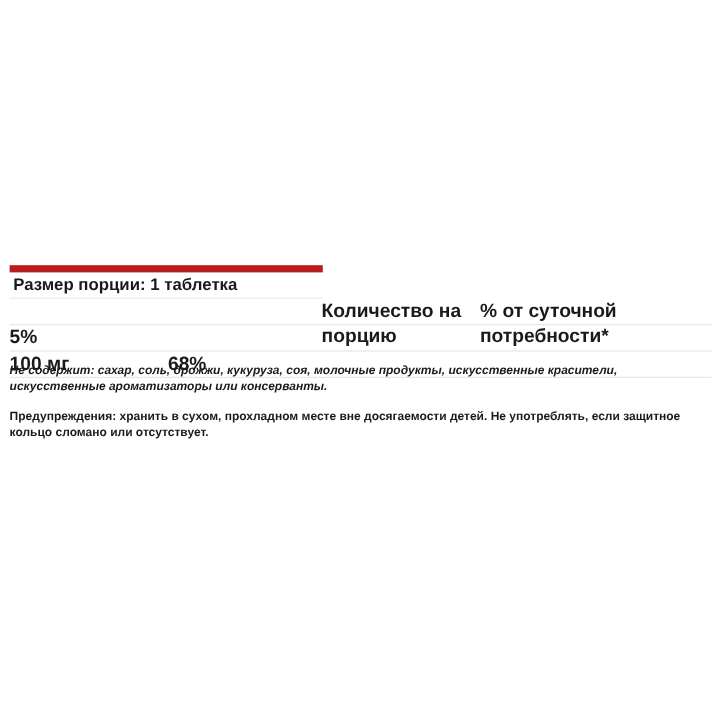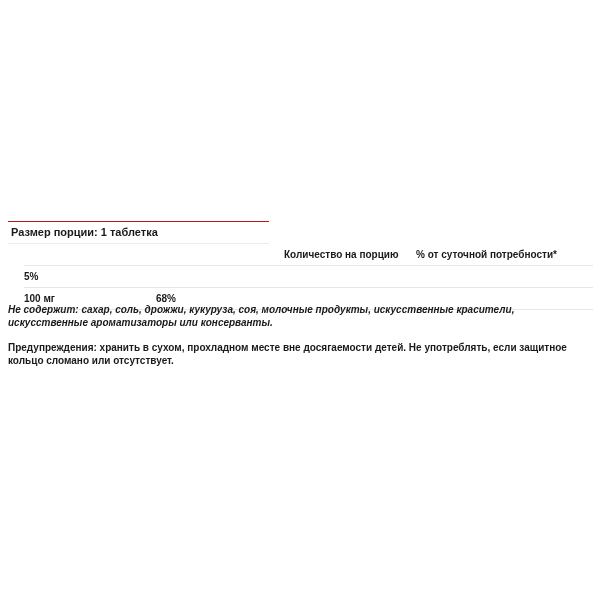--- a/index.html
+++ b/index.html
@@ -1,22 +1,22 @@
 <!DOCTYPE html>
 <html><head>
   <meta charset="utf-8">
   <style>
     html, body { margin: 0; padding: 0; background: #ffffff; }
     body { width: 600px; height: 600px; position: relative; overflow: hidden;
       font-family: "Liberation Sans", "DejaVu Sans", sans-serif; color: #1a1a1a; }
     .wrap { position: absolute; left: 8px; top: 221px; width: 585px; }
-    .serving { width: 258px; border-top: 1px solid #b91c1c; border-bottom: 1px solid #ececec;
-      height: 21px; line-height: 21px; font-size: 11px; font-weight: bold; padding-left: 3px; }
+    .serving { width: 258px; border-top: 6px solid #b91c1c; border-bottom: 1px solid #ececec;
+      height: 21px; line-height: 21px; font-size: 14px; font-weight: bold; padding-left: 3px; }
     .row { display: flex; border-bottom: 1px solid #e6e6e6; height: 21px; line-height: 21px;
-      font-size: 10px; font-weight: bold; margin-left: 16px; }
+      font-size: 16px; font-weight: bold; }
     .c1 { width: 257px; padding-left: 3px; }
     .c2 { width: 132px; }
     .c3 { flex: 1; }
     .note { position: absolute; left: 8px; width: 580px; font-size: 10px; font-weight: bold;
       line-height: 12.5px; }
     .note1 { top: 304px; font-style: italic; }
     .note2 { top: 342px; }
   </style>
 </head>
 <body>

